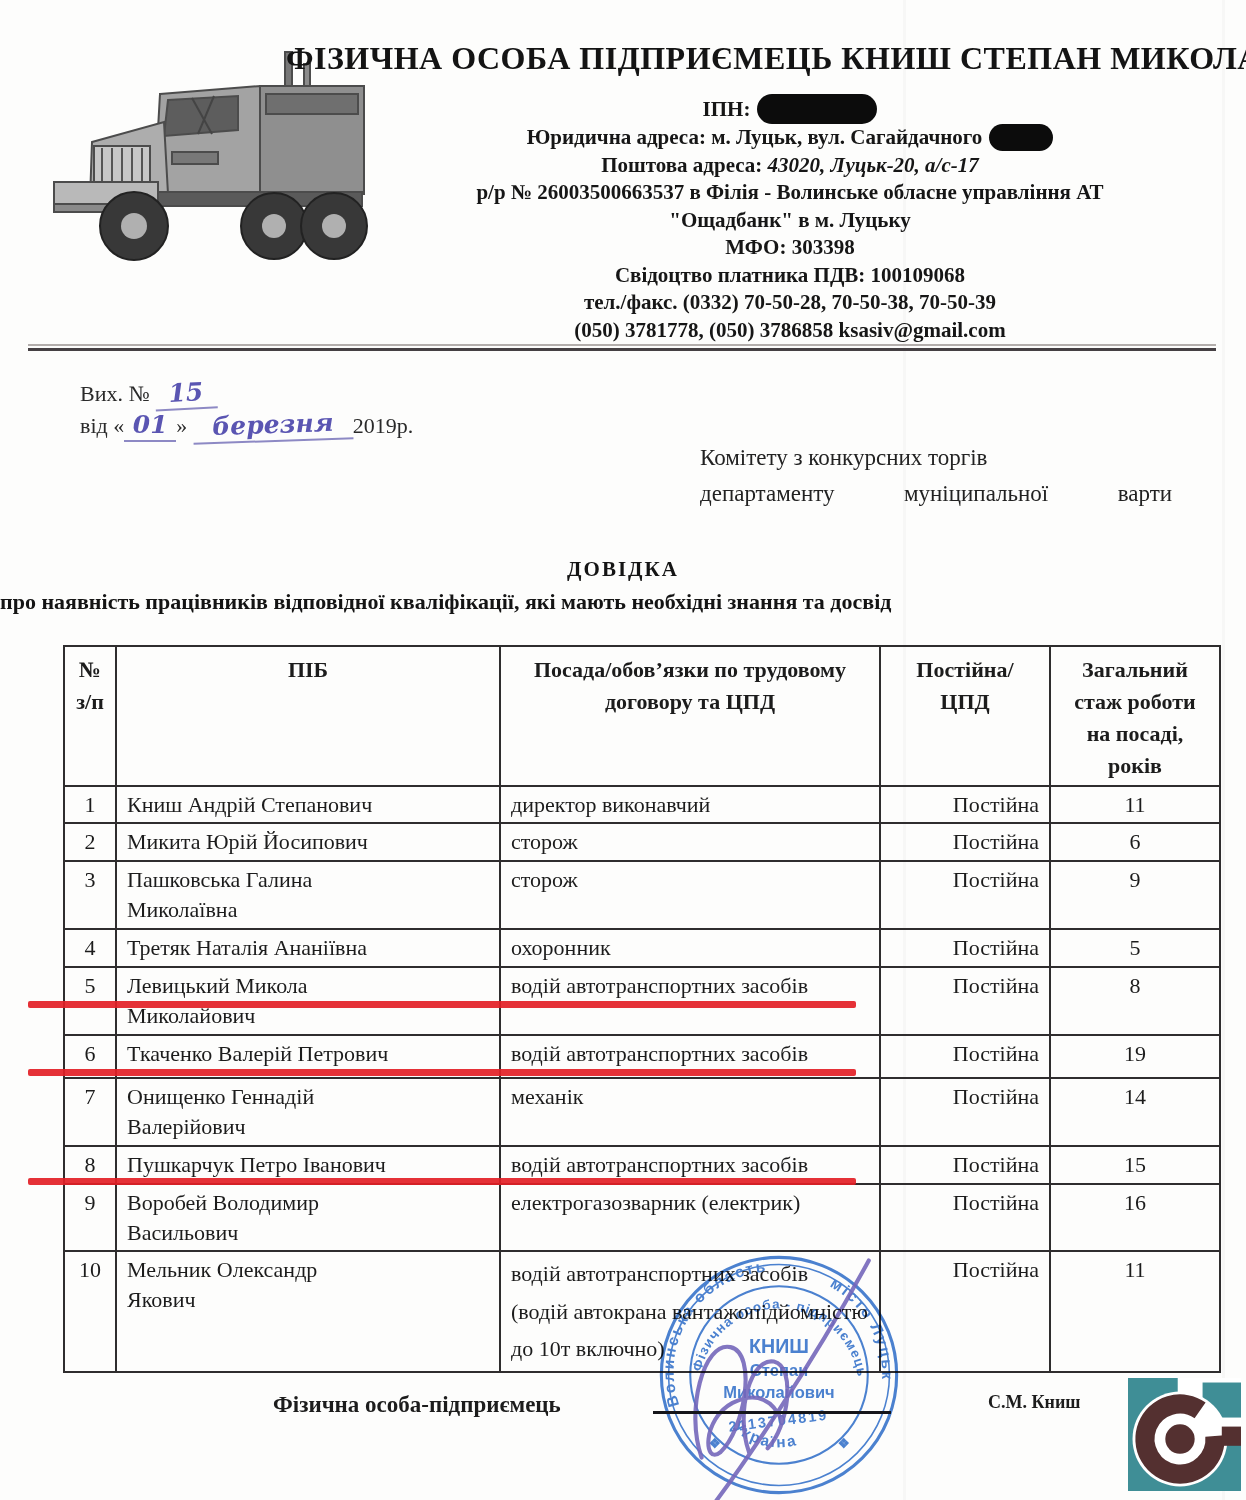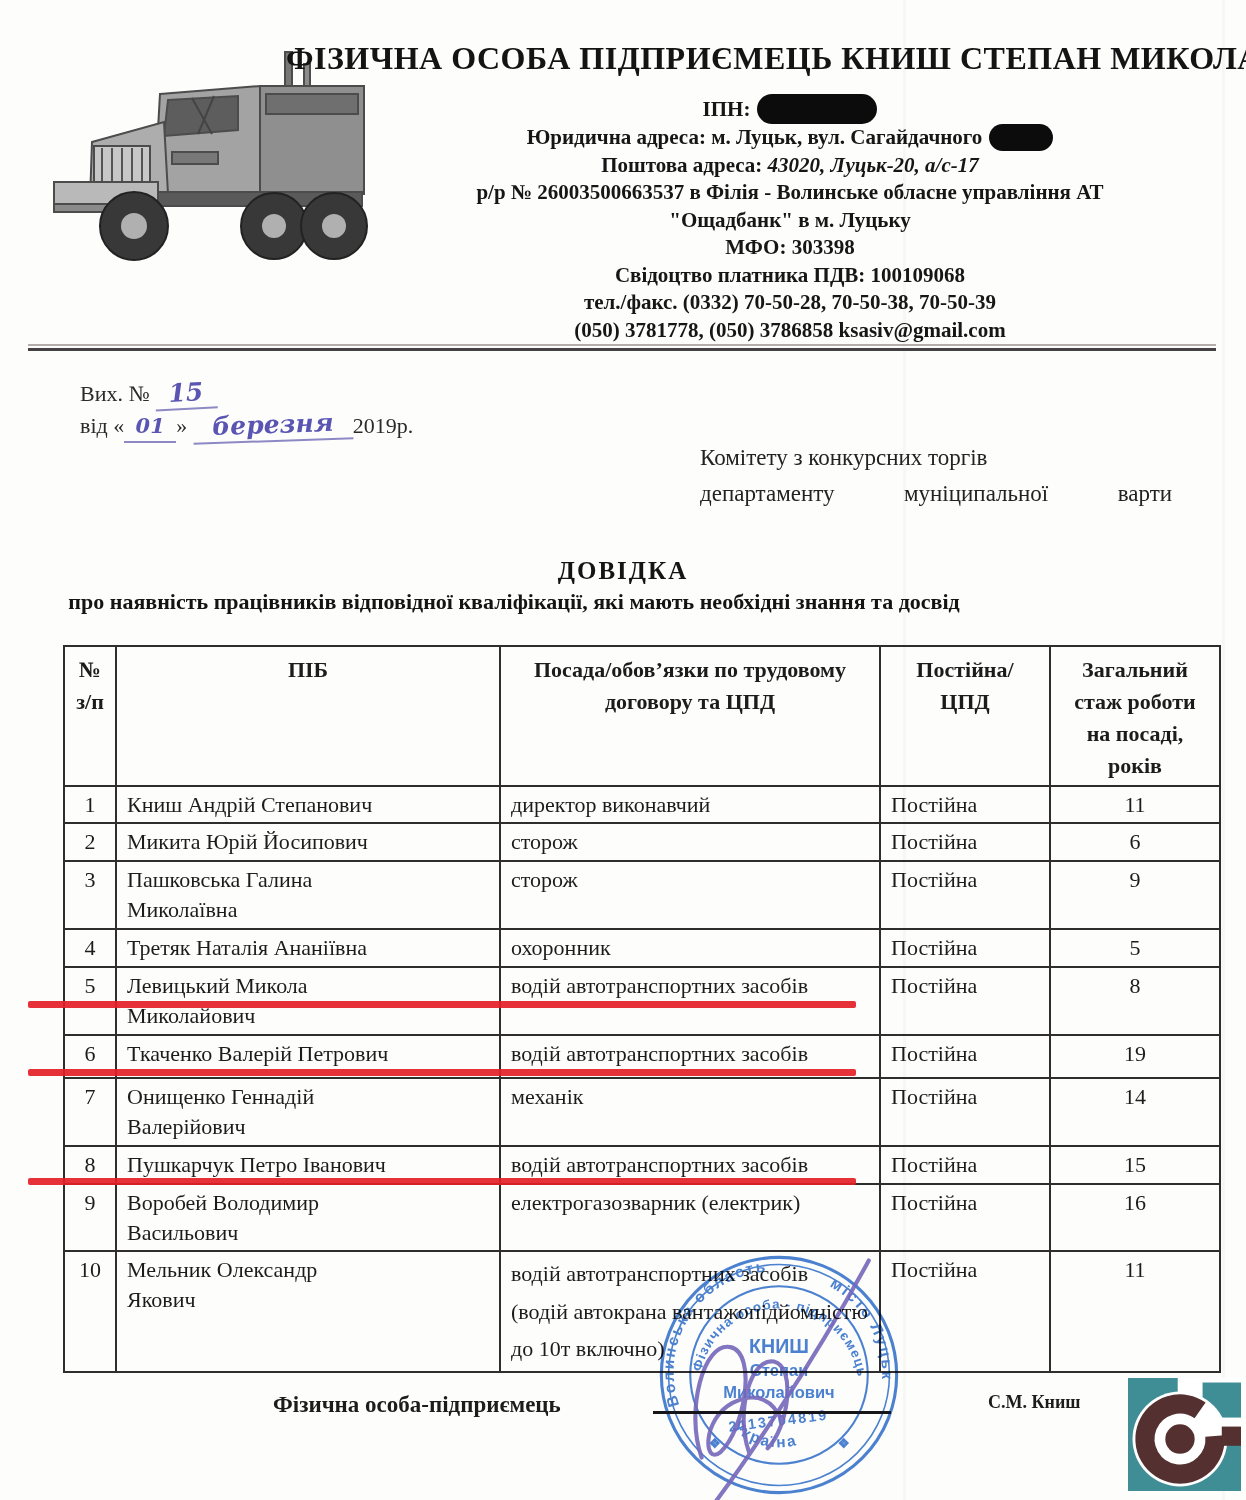--- a/index.html
+++ b/index.html
@@ -25,36 +25,36 @@
   .ref{left:80px;top:378px;font-size:22px;line-height:30px;color:#2a2a2a;}
   .hand{font-family:"DejaVu Serif",serif;font-style:italic;color:#5a55b2;font-weight:bold;}
   .hw-slot{display:inline-block;border-bottom:2px solid #8d89c4;text-align:center;
            vertical-align:baseline;}
   .hw-num{min-width:62px;font-size:25px;transform:rotate(-3deg);}
   .hw-month{min-width:160px;font-size:25px;transform:rotate(-2deg);}
 
   .recipient{left:700px;top:440px;width:472px;font-size:23px;line-height:36px;color:#222;}
   .recipient .just{text-align:justify;text-align-last:justify;}
 
-  .dov-title{left:0;top:557px;width:1246px;text-align:center;font-size:25px;font-weight:bold;
+  .dov-title{left:0;top:557px;width:1246px;text-align:center;font-size:21px;font-weight:bold;
              letter-spacing:2px;color:#141414;}
-  .dov-sub{left:0;top:589px;width:1028px;text-align:center;font-size:22px;font-weight:bold;
+  .dov-sub{left:0;top:589px;width:1028px;text-align:left;font-size:22px;font-weight:bold;
            color:#141414;}
 
   
   .tbl-wrap{left:39px;top:645px;}
   table{border-collapse:collapse;table-layout:fixed;width:1158px;margin-left:24px;}
   th,td{border:2px solid #2f2d2e;vertical-align:top;font-size:22px;line-height:1.36;
         padding:3px 10px;overflow:hidden;}
   th{font-weight:bold;text-align:center;padding-top:7px;line-height:1.45;}
   col.c1{width:52px;}col.c2{width:384px;}col.c3{width:380px;}col.c4{width:170px;}col.c5{width:170px;}
   thead tr{height:125px;}
   td.c-num{text-align:center;padding-left:2px;padding-right:2px;}
   td.c-name{padding-right:108px;}
-  td.c-type{text-align:left;}
+  td.c-type{text-align:right;}
   td.c-years{text-align:center;}
   tbody tr:nth-child(1){height:33px;} tbody tr:nth-child(2){height:31px;}
   tbody tr:nth-child(3){height:60px;} tbody tr:nth-child(4){height:32px;}
   tbody tr:nth-child(5){height:62px;} tbody tr:nth-child(6){height:43px;}
   tbody tr:nth-child(7){height:55px;} tbody tr:nth-child(8){height:30px;}
   tbody tr:nth-child(9){height:60px;} tbody tr:nth-child(10){height:118px;}
   tbody tr:nth-child(10) td.c-pos{line-height:1.7;}
 
   .red-line{position:absolute;left:28px;width:828px;height:7px;background:#e31f26;
             border-radius:2px;opacity:.92;}
@@ -143,21 +143,21 @@
   <div class="abs rule-a"></div>
   <div class="abs rule-b"></div>
 
   <div class="abs ref">
     <div>
       <span>Вих. №</span>
       <span class="hw-slot hw-num hand">15</span>
     </div>
     <div>
       <span>від</span>
-      <span>«</span><span class="hw-slot hand" style="min-width:52px;font-size:21px">01</span><span>»</span>
+      <span>«</span><span class="hw-slot hand" style="min-width:52px;font-size:25px">01</span><span>»</span>
       <span class="hw-slot hw-month hand">березня</span><span>2019р.</span>
     </div>
   </div>
 
   <div class="abs recipient">
     <div>Комітету з конкурсних торгів</div>
     <div class="just">департаменту муніципальної варти</div>
   </div>
 
   <div class="abs dov-title">ДОВІДКА</div>

